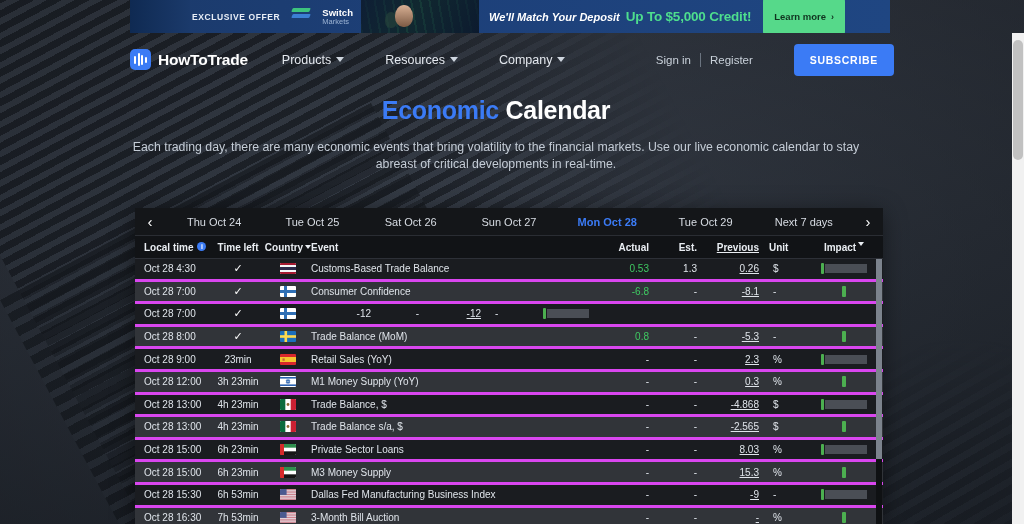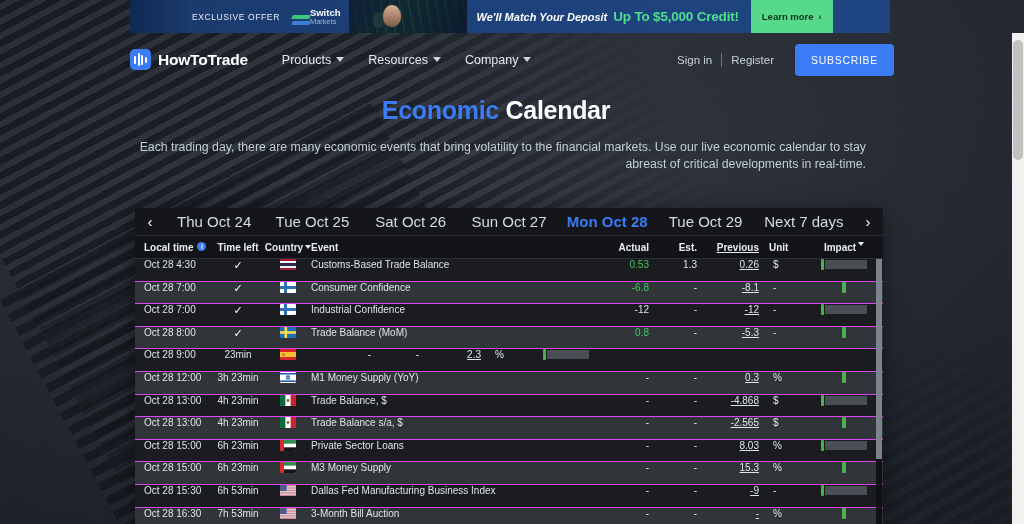--- a/index.html
+++ b/index.html
@@ -76,24 +76,24 @@
     display: flex; align-items: center;
     overflow: hidden;
     z-index: 6;
   }
   #promo::before {
     content: ""; position: absolute; left: 0; top: 0; width: 60px; height: 100%;
     background: linear-gradient(90deg, #0f2a52, #1b3a6b);
   }
   .promo-offer {
     margin-left: 62px;
-    color: #e8eef7; font-size: 8.5px; letter-spacing: .6px; font-weight: 400;
+    color: #e8eef7; font-size: 8.5px; letter-spacing: .6px; font-weight: 700;
     white-space: nowrap; z-index: 2;
   }
-  .sw-logo { display: flex; align-items: flex-end; gap: 0; margin-left: 12px; z-index: 2; }
+  .sw-logo { display: flex; align-items: flex-start; gap: 12px; margin-left: 12px; z-index: 2; }
   .sw-mark { display: flex; flex-direction: column; gap: 2px; }
   .sw-bar { width: 18px; height: 4px; border-radius: 1px; transform: skewX(-22deg); }
   .sw-bar.g { background: #3dc47e; }
   .sw-bar.b { background: #3b7fd4; }
   .sw-txt { line-height: 1.02; }
   .sw-name { color: #fff; font-size: 9.5px; font-weight: 700; }
   .sw-sub  { color: #9db4d4; font-size: 7.5px; }
   .promo-photo {
     width: 118px; height: 33px; margin-left: 8px; z-index: 2;
     background:
@@ -130,76 +130,76 @@
     width:21px;height:21px;border-radius:5px;background:#3b7bf5;
     display:flex;align-items:center;justify-content:center;gap:1.5px;
   }
   .brand-mark i { display:block; width:2px; background:#fff; border-radius:1px; }
   .brand-mark i:nth-child(1){height:8px;}
   .brand-mark i:nth-child(2){height:13px;}
   .brand-mark i:nth-child(3){height:10px;}
   .brand-mark i:nth-child(4){height:6px;}
   .brand-name { color:#fff; font-size:15.5px; font-weight:600; letter-spacing:-.2px; }
 
-  .nav-links { display:flex; align-items:flex-start; gap:24px; margin-left:34px; }
+  .nav-links { display:flex; align-items:flex-start; gap:41px; margin-left:34px; }
   .nav-link {
     color:#e4e8ee; font-size:12.5px; display:flex; align-items:center; gap:5px;
     cursor:pointer; white-space:nowrap;
   }
   .caret { width:0;height:0;border-left:4px solid transparent;border-right:4px solid transparent;border-top:5px solid #cfd6df; }
 
   .nav-right { margin-left:auto; margin-right:130px; display:flex; align-items:center; gap:0; }
   .auth { color:#c9d1da; font-size:11.5px; cursor:pointer; padding:0 9px; white-space:nowrap;}
   .auth-sep { width:1px; height:14px; background:#6b7480; }
   .subscribe {
-    margin-left:12px; background:#3b7bf5; color:#fff; border:none;
-    font-size:10.5px; font-weight:400; letter-spacing:.7px;
+    margin-left:32px; background:#3b7bf5; color:#fff; border:none;
+    font-size:10.5px; font-weight:700; letter-spacing:.7px;
     padding:10px 16px; border-radius:4px; cursor:pointer; white-space:nowrap;
   }
 
   
   #hero { position:absolute; left:0; top:96px; width:992px; z-index:4; text-align:center; }
   .hero-title { font-size:25px; font-weight:700; letter-spacing:-.3px; }
   .hero-title .hl { color:#3b7bf5; }
   .hero-title .w  { color:#ffffff; }
   .hero-sub {
     margin: 14px auto 0; width: 740px;
-    color:#c4ccd6; font-size:12.3px; line-height:1.35;text-align:right;
+    color:#c4ccd6; font-size:12.3px; line-height:1.35;
   }
 
   
   #cal {
     position:absolute; left:135px; top:208px; width:748px; height:316px;
     background:#15171a; z-index:4; overflow:hidden;
     box-shadow: 0 4px 22px rgba(0,0,0,.45);
   }
   .days {
     height:28px; background:#141619; display:flex; align-items:center;
     border-bottom:1px solid #2a2d33;
   }
   .day-arrow {
     width:30px; height:28px; display:flex; align-items:center; justify-content:center;
     color:#fff; font-size:15px; cursor:pointer; flex:0 0 auto;
   }
   .day-list { flex:1; display:flex; align-items:center; height:100%; }
   .day {
-    flex:1; text-align:center; color:#d7dce3; font-size:15px; cursor:pointer;
+    flex:1; text-align:center; color:#d7dce3; font-size:11px; cursor:pointer;
     white-space:nowrap;
   }
   .day.active { color:#3b7bf5; font-weight:600; }
 
   .thead {
     height:23px; background:#111316; display:flex; align-items:center;
     color:#e9edf2; font-size:10px; font-weight:700;
     border-bottom:1px solid #2d3037;
   }
   .row {
-    height:22.6px; display:flex; align-items:flex-start;
+    height:22.6px; display:flex; align-items:center;
     font-size:10px; color:#dfe4ea;
-    border-bottom:1px solid #d946ef;
+    border-bottom:3px solid #d946ef;
   }
   .row.odd  { background:#1a1c20; }
   .row.even { background:#313439; }
 
   .c-time   { width:72px; padding-left:9px; flex:0 0 auto; }
   .c-left   { width:62px; text-align:center; flex:0 0 auto; }
   .c-flag   { width:38px; display:flex; justify-content:center; flex:0 0 auto; }
   .c-event  { flex:1 1 auto; padding-left:4px; overflow:hidden; white-space:nowrap; text-overflow:ellipsis;}
   .c-actual { width:64px; text-align:right; flex:0 0 auto; }
   .c-est    { width:48px; text-align:right; flex:0 0 auto; }
@@ -401,21 +401,20 @@
         <div class="row odd">
           <div class="c-time">Oct 28 7:00</div>
           <div class="c-left check">✓</div>
           <div class="c-flag" title="Finland">
             <svg class="flag" viewBox="0 0 16 11" xmlns="http://www.w3.org/2000/svg">
               <rect width="16" height="11" fill="#fff"></rect>
               <rect x="4" width="3" height="11" fill="#2f6fb5"></rect>
               <rect y="4" width="16" height="3" fill="#2f6fb5"></rect>
             </svg>
           </div>
-          <div class="c-event">Industrial Confidence</div>
           <div class="c-actual">-12</div>
           <div class="c-est">-</div>
           <div class="c-prev">-12</div>
           <div class="c-unit">-</div>
           <div class="c-impact">
             <div class="impact-wrap">
               <span class="impact-bar"></span>
               <span class="impact-track"></span>
             </div>
           </div>
@@ -444,20 +443,21 @@
         <div class="row odd">
           <div class="c-time">Oct 28 9:00</div>
           <div class="c-left">23min</div>
           <div class="c-flag" title="Spain">
             <svg class="flag" viewBox="0 0 16 11" xmlns="http://www.w3.org/2000/svg">
               <rect width="16" height="11" fill="#d8262c"></rect>
               <rect y="3" width="16" height="5" fill="#f4c430"></rect>
               <rect x="2.5" y="4.4" width="2.2" height="2.4" fill="#c8672e"></rect>
             </svg>
           </div>
+          <div class="c-event">Retail Sales (YoY)</div>
           <div class="c-actual">-</div>
           <div class="c-est">-</div>
           <div class="c-prev">2.3</div>
           <div class="c-unit">%</div>
           <div class="c-impact">
             <div class="impact-wrap">
               <span class="impact-bar"></span>
               <span class="impact-track"></span>
             </div>
           </div>

